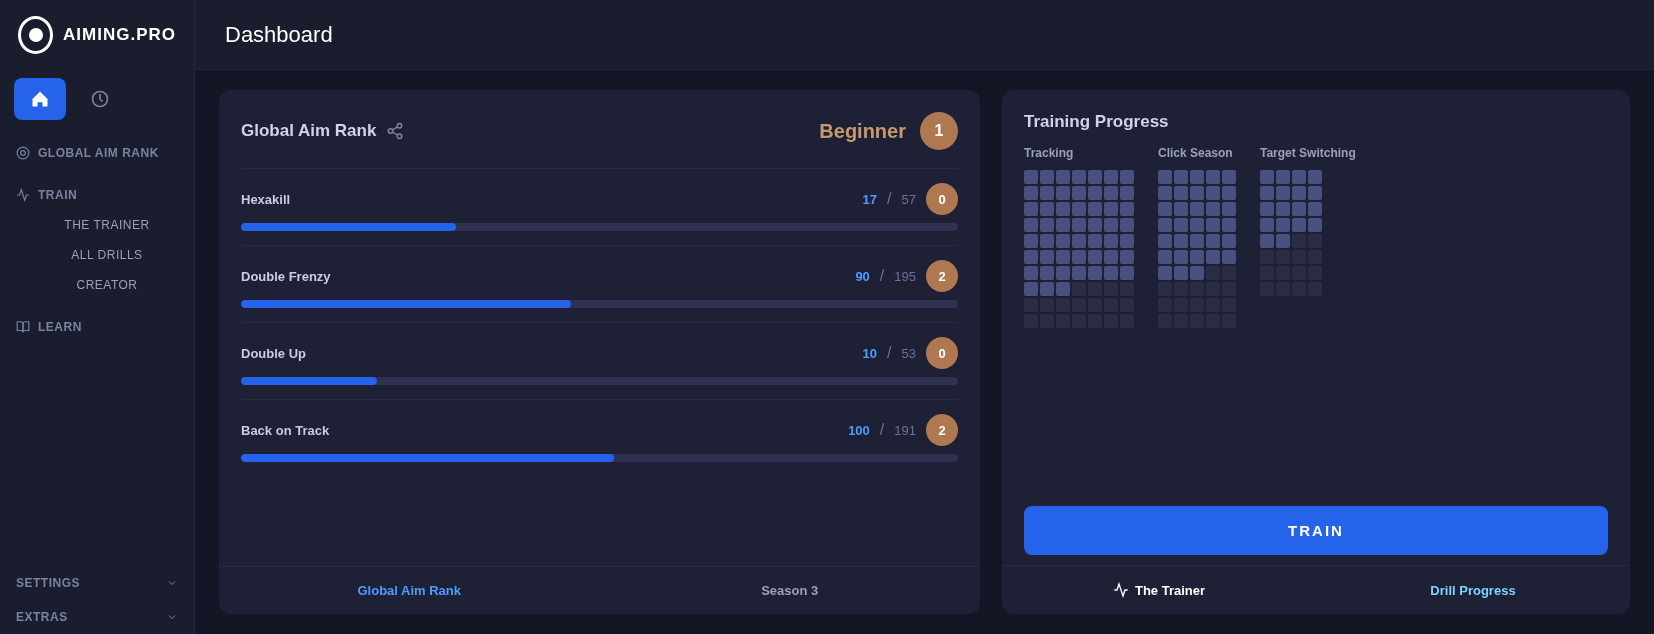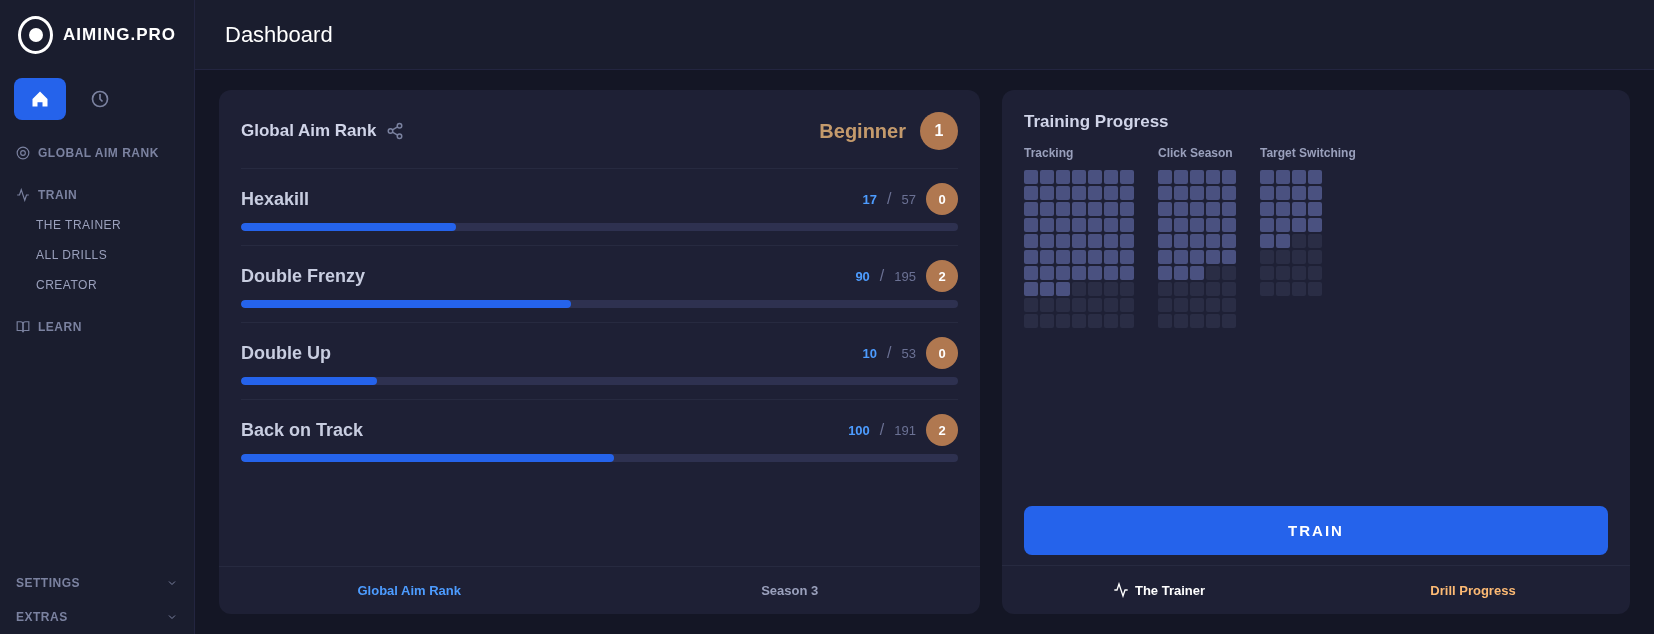--- a/index.html
+++ b/index.html
@@ -15,20 +15,21 @@
 
     
     .sidebar {
       width: 195px;
       min-width: 195px;
       background: #1a1d2e;
       display: flex;
       flex-direction: column;
       height: 634px;
       border-right: 1px solid #232540;
+      text-align: center;
     }
     .sidebar-logo {
       display: flex;
       align-items: center;
       padding: 16px 18px;
       gap: 10px;
       height: 70px;
     }
     .logo-icon {
       width: 38px;
@@ -205,21 +206,21 @@
       padding: 14px 0 14px 0;
       border-top: 1px solid #272a40;
     }
     .drill-row-header {
       display: flex;
       align-items: center;
       justify-content: space-between;
       margin-bottom: 8px;
     }
     .drill-name {
-      font-size: 18px;
+      font-size: 13px;
       font-weight: 600;
       color: #c8cde0;
     }
     .drill-score-row {
       display: flex;
       align-items: center;
       gap: 10px;
     }
     .drill-score {
       font-size: 13px;
@@ -346,21 +347,21 @@
       text-align: center;
       font-size: 13px;
       font-weight: 600;
       cursor: pointer;
       display: flex;
       align-items: center;
       justify-content: center;
       gap: 6px;
     }
     .right-tab.active { color: #fff; }
-    .right-tab.link { color: #fdba74; }
+    .right-tab.link { color: #7dd3fc; }
 
     
     .share-icon {
       color: #7b82a0;
       font-size: 16px;
     }
   </style>
 </head>
 <body>
 

